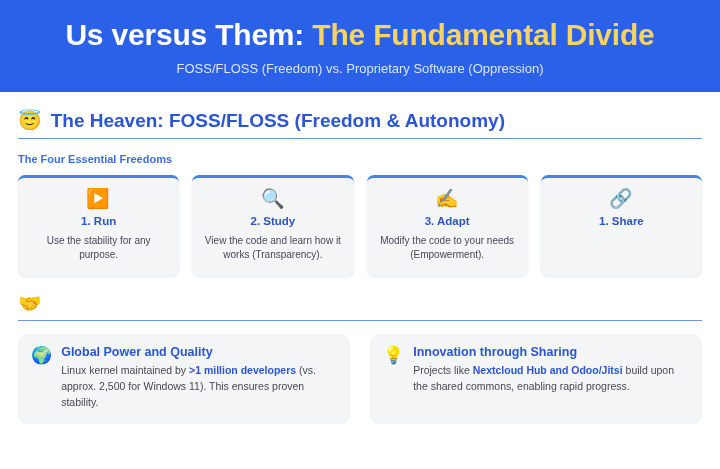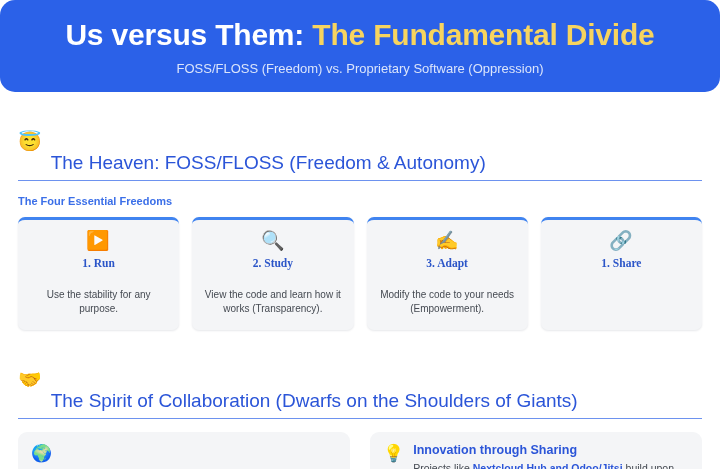--- a/index.html
+++ b/index.html
@@ -13,21 +13,20 @@
     background: #ffffff;
     font-family: "Liberation Sans", sans-serif;
     -webkit-font-smoothing: antialiased;
   }
 
   
   .banner {
     background: #2b61e8;
     padding: 18px 20px 16px 20px;
     text-align: center;
-    border-radius: 15px;
   }
   .banner-title {
     font-size: 30px;
     font-weight: bold;
     line-height: 1.12;
     color: #ffffff;
     letter-spacing: -0.2px;
     margin: 0;
   }
   .banner-title .accent {
@@ -54,24 +53,23 @@
     gap: 9px;
     padding-bottom: 7px;
     border-bottom: 1.5px solid #6d92ef;
   }
   .section-emoji {
     font-size: 19px;
     line-height: 1;
   }
   .section-title {
     font-size: 19px;
-    font-weight: normal;
+    font-weight: bold;
     color: #2b55d8;
     line-height: 1.15;
-    margin-top: 42px;
   }
 
   .sub-head {
     margin: 14px 0 10px 0;
     font-size: 11px;
     font-weight: bold;
     color: #3b6fe8;
   }
 
   
@@ -93,22 +91,21 @@
   .card-emoji {
     font-size: 19px;
     line-height: 1.2;
     display: block;
     margin-bottom: 4px;
   }
   .card-title {
     font-size: 11.5px;
     font-weight: bold;
     color: #2b55c8;
-    margin-bottom: 19px;
-    font-family: Liberation Serif, serif;
+    margin-bottom: 7px;
   }
   .card-desc {
     font-size: 10px;
     color: #454a52;
     line-height: 1.42;
   }
 
   
   .box-row {
     display: flex;
@@ -192,27 +189,30 @@
         <span class="card-emoji">🔗</span>
         <div class="card-title">1. Share</div>
       </div>
 
     </div>
   </div>
 
   <div class="section">
     <div class="section-head">
       <span class="section-emoji">🤝</span>
-      <span class="section-title">The Spirit of Collaboration (Dwarfs on the Shoulders of Giants)</span>
     </div>
 
     <div class="box-row">
 
       <div class="box">
         <span class="box-emoji">🌍</span>
+        <div class="box-body">
+          <div class="box-title">Global Power and Quality</div>
+          <div class="box-text"><span>Linux kernel maintained by </span><b>&gt;1 million developers</b><span> (vs. approx. 2,500 for Windows 11). This ensures proven stability.</span></div>
+        </div>
       </div>
 
       <div class="box">
         <span class="box-emoji">💡</span>
         <div class="box-body">
           <div class="box-title">Innovation through Sharing</div>
           <div class="box-text"><span>Projects like </span><b>Nextcloud Hub and Odoo/Jitsi</b><span> build upon the shared commons, enabling rapid progress.</span></div>
         </div>
       </div>
 

